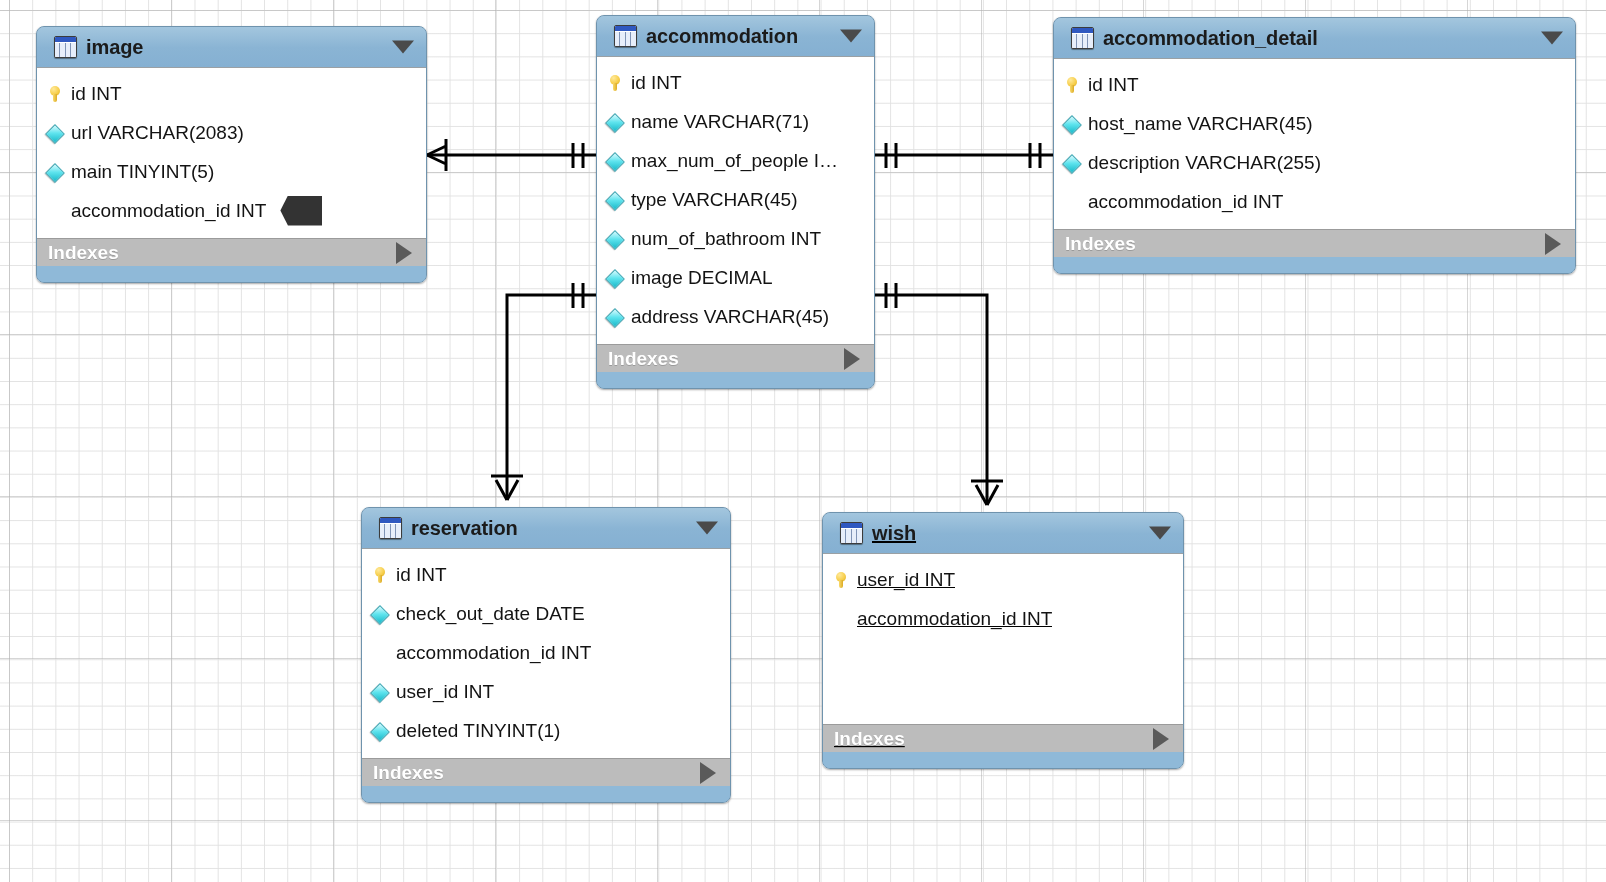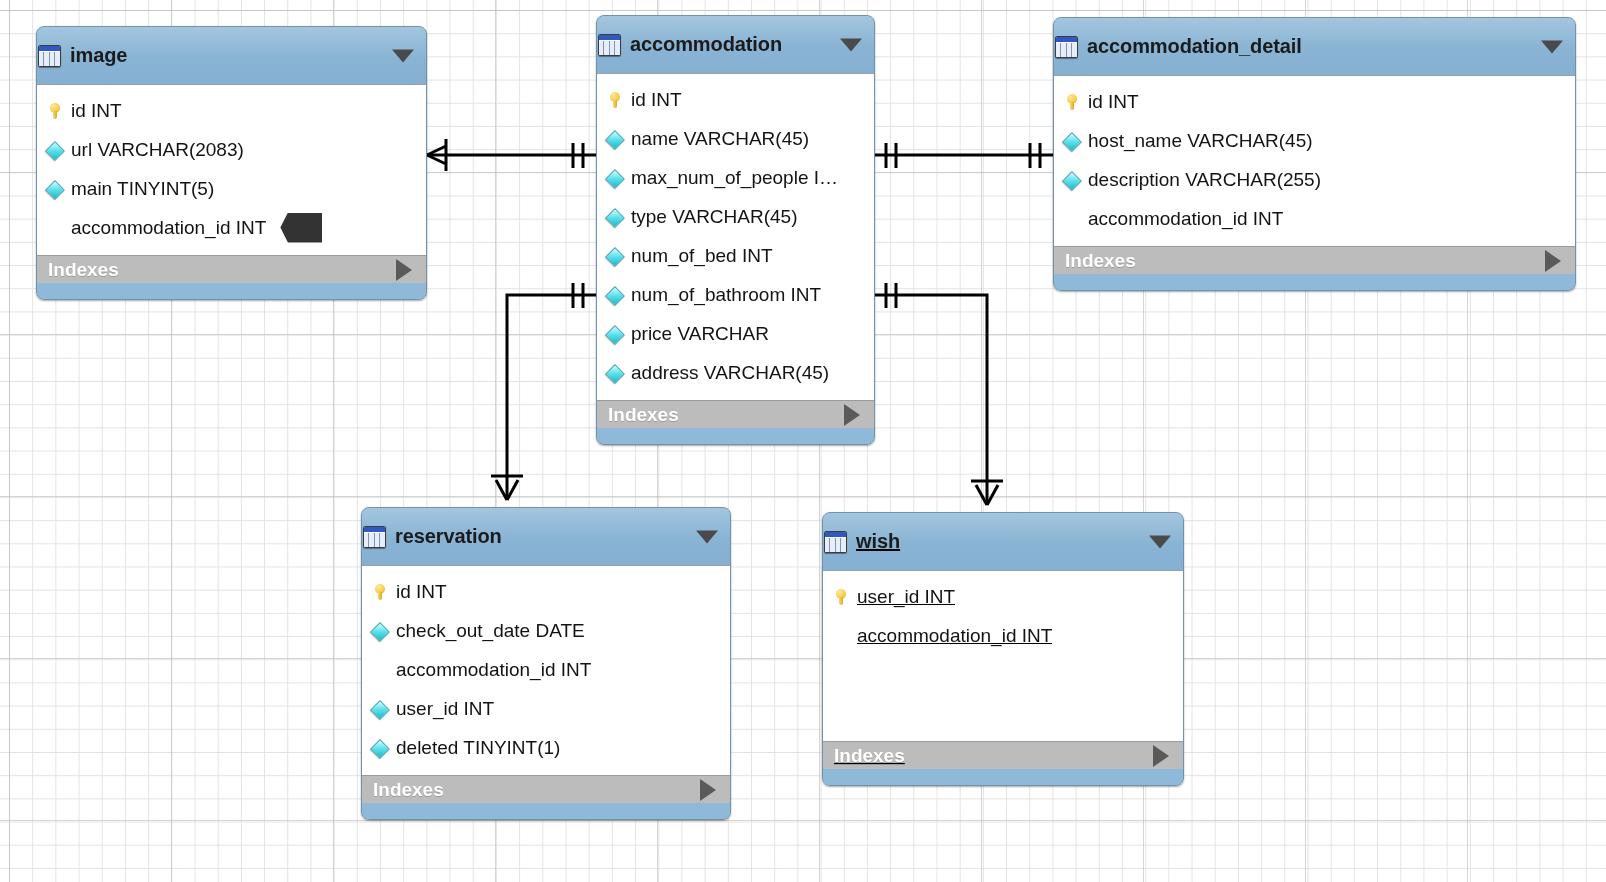--- a/index.html
+++ b/index.html
@@ -30,24 +30,24 @@
     box-sizing: border-box;
     border-radius: 8px;
     background: #85b2d4;
     background: linear-gradient(to bottom, #8fb9d8 0%, #8fb9d8 100%);
     box-shadow: 0 1px 2px rgba(0,0,0,0.35);
     overflow: hidden;
     border: 1px solid #6f93ad;
   }
   .tbl-header {
     position: relative;
-    height: 57px;
+    height: 40px;
     display: flex;
     align-items: center;
-    padding: 0 10px 0 1px;
+    padding: 0 10px 0 17px;
     background: linear-gradient(to bottom, #a3c6de 0%, #8ab4d4 52%, #85b0d2 100%);
     box-sizing: border-box;
   }
   .tbl-icon {
     width: 21px;
     height: 20px;
     flex: 0 0 21px;
     border-radius: 2px;
     background: #ffffff;
     border: 1px solid #3c3c3c;
@@ -282,41 +282,37 @@
           <span class="tbl-title">accommodation</span>
           <span class="tbl-caret"></span>
         </div>
         <div class="tbl-body">
           <div class="col">
             <span class="col-icon ico-key"></span>
             <span class="col-text">id INT</span>
           </div>
           <div class="col">
             <span class="col-icon ico-diamond"></span>
-            <span class="col-text">name VARCHAR(45)</span>
+            <span class="col-text">name VARCHAR(71)</span>
           </div>
           <div class="col">
             <span class="col-icon ico-diamond"></span>
             <span class="col-text">max_num_of_people I…</span>
           </div>
           <div class="col">
             <span class="col-icon ico-diamond"></span>
             <span class="col-text">type VARCHAR(45)</span>
           </div>
           <div class="col">
             <span class="col-icon ico-diamond"></span>
-            <span class="col-text">num_of_bed INT</span>
-          </div>
-          <div class="col">
-            <span class="col-icon ico-diamond"></span>
             <span class="col-text">num_of_bathroom INT</span>
           </div>
           <div class="col">
             <span class="col-icon ico-diamond"></span>
-            <span class="col-text">price VARCHAR</span>
+            <span class="col-text">image DECIMAL</span>
           </div>
           <div class="col">
             <span class="col-icon ico-diamond"></span>
             <span class="col-text">address VARCHAR(45)</span>
           </div>
         </div>
         <div class="tbl-indexes">
           <span class="tbl-indexes-label">Indexes</span>
           <span class="tbl-indexes-caret"></span>
         </div>

